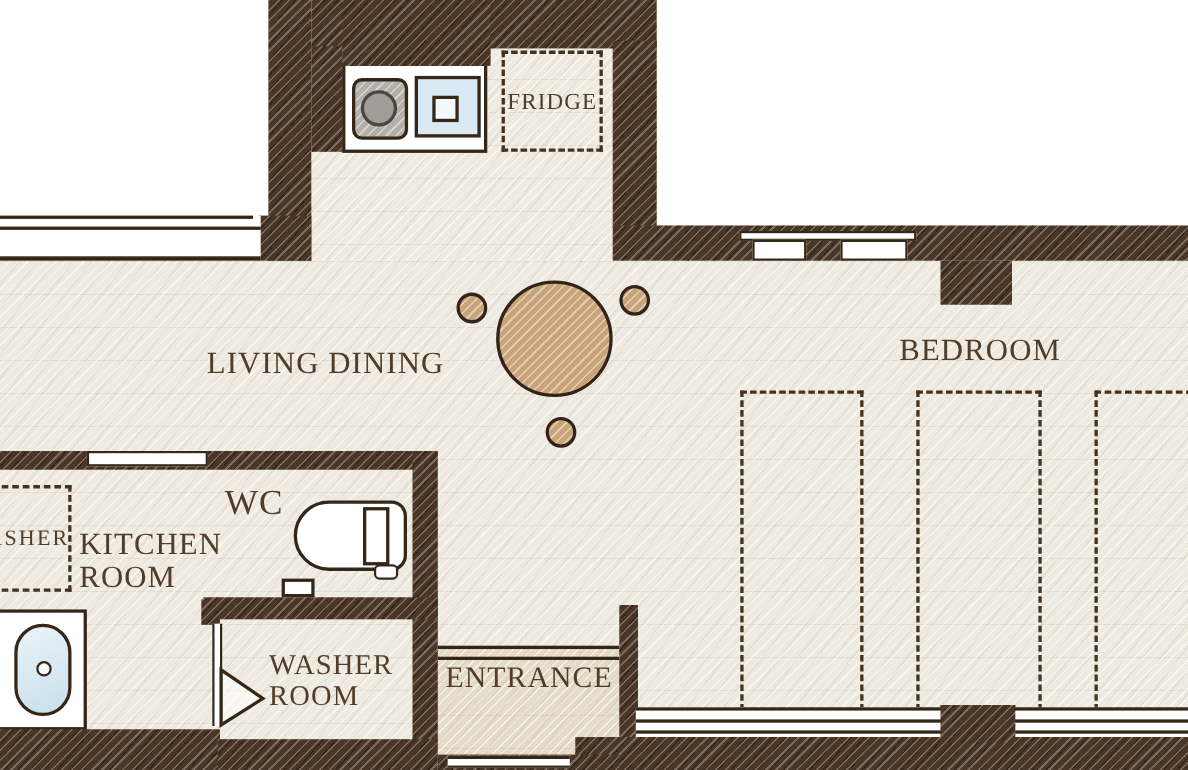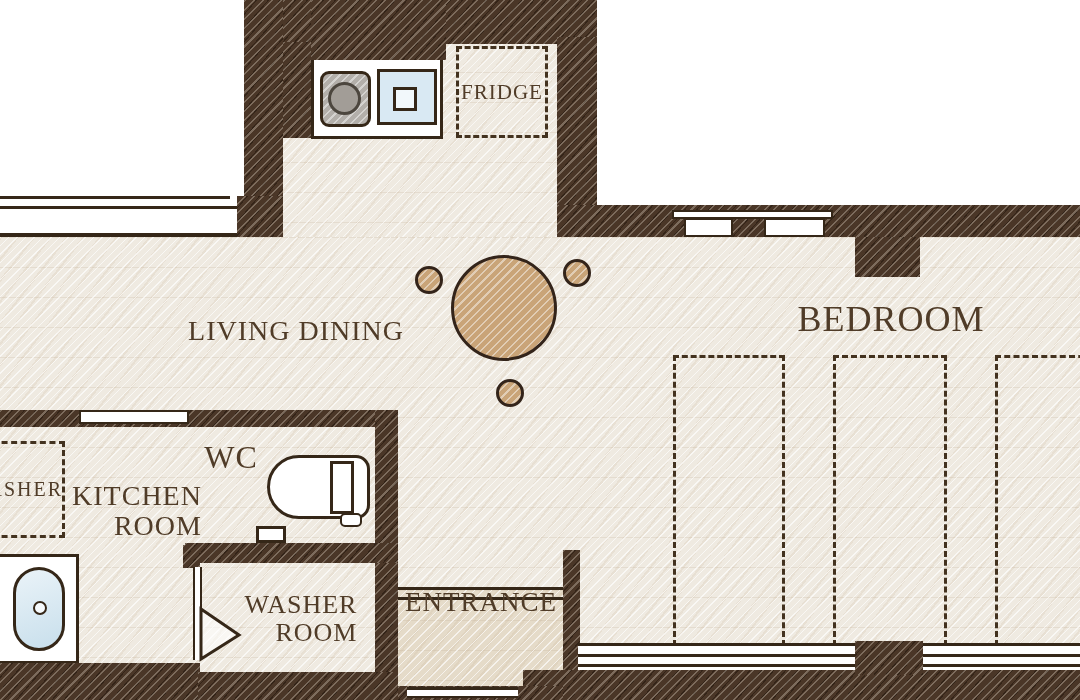--- a/index.html
+++ b/index.html
@@ -19,21 +19,21 @@
       repeating-linear-gradient(135deg, rgba(255,255,255,0.65) 0px, rgba(255,255,255,0.65) 1px, transparent 1px, transparent 6px),
       repeating-linear-gradient(128deg, rgba(195,172,141,0.16) 0px, rgba(195,172,141,0.16) 2px, transparent 2px, transparent 13px),
       repeating-linear-gradient(180deg, rgba(190,170,145,0.22) 0px, rgba(190,170,145,0.22) 1px, transparent 1px, transparent 30px);}
   .genkan{background-color:var(--genkan,#e6dccb);}
   .whitebox{position:absolute;box-sizing:border-box;background:#ffffff;border:3px solid var(--line,#352718);}
   .dash{position:absolute;box-sizing:border-box;border:3px dashed #43321f;}
   .line{position:absolute;background:var(--line,#352718);}
   .wood{background-color:var(--wood,#c9a478);
     background-image:repeating-linear-gradient(135deg, rgba(255,255,255,0.45) 0px, rgba(255,255,255,0.45) 1.5px, transparent 1.5px, transparent 6px);}
   .lbl{position:absolute;color:var(--text,#503c28);letter-spacing:1px;white-space:nowrap;
-       transform:translate(-50%,-50%);line-height:1.08;text-align:right;}
+       transform:translate(-50%,-50%);line-height:1.08;text-align:left;}
   .winband{position:absolute;box-sizing:border-box;background:#ffffff;}
 </style>
 </head>
 <body>
 
 <div class="plan">
 
   <div class="floor" style="left:0;top:237px;width:1080px;height:438px;"></div>
   <div class="floor" style="left:283px;top:42px;width:274px;height:195px;"></div>
   <div class="floor genkan" style="left:398px;top:590px;width:165px;height:100px;"></div>
@@ -110,26 +110,26 @@
   <div class="winband" style="left:407px;top:687px;width:111px;height:11px;border-top:3px solid var(--line,#352718);border-bottom:2px solid var(--line,#352718);"></div>
 
   <div class="winband" style="left:79px;top:410px;width:110px;height:14px;border:2px solid var(--line,#352718);"></div>
 
   <div class="winband" style="left:193px;top:567px;width:9px;height:93px;border-left:2px solid var(--line,#352718);border-right:2px solid var(--line,#352718);"></div>
   <svg class="abs" style="left:198px;top:605px;" width="46" height="58" viewBox="0 0 46 58">
     <polygon points="3,4 41,30 3,54" fill="rgba(255,255,255,0.6)" stroke="#352718" stroke-width="3"></polygon>
   </svg>
 
   <div class="lbl" style="left:296px;top:331px;font-size:28px;">LIVING DINING</div>
-  <div class="lbl" style="left:891px;top:319px;font-size:36px;">BEDROOM</div>
+  <div class="lbl" style="left:891px;top:319px;font-size:28px;">BEDROOM</div>
   <div class="lbl" style="left:231px;top:457px;font-size:32px;">WC</div>
   <div class="lbl" style="left:137px;top:511px;font-size:28px;">
     <div>KITCHEN</div>
     <div>ROOM</div>
   </div>
   <div class="lbl" style="left:301px;top:619px;font-size:26px;">
     <div>WASHER</div>
     <div>ROOM</div>
   </div>
-  <div class="lbl" style="left:481px;top:603px;font-size:27px;">ENTRANCE</div>
+  <div class="lbl" style="left:481px;top:616px;font-size:27px;">ENTRANCE</div>
   <div class="lbl" style="left:16px;top:490px;font-size:20px;letter-spacing:2px;">WASHER</div>
 
 </div>
 
 </body></html>

